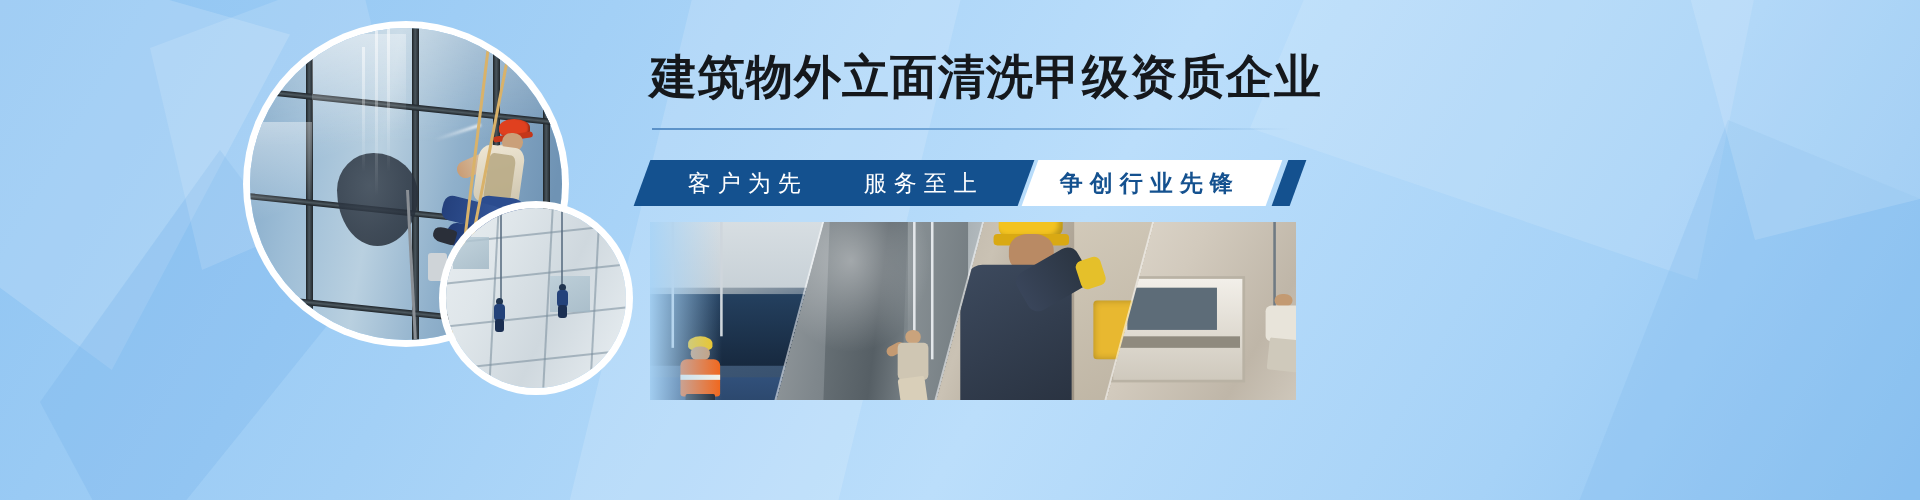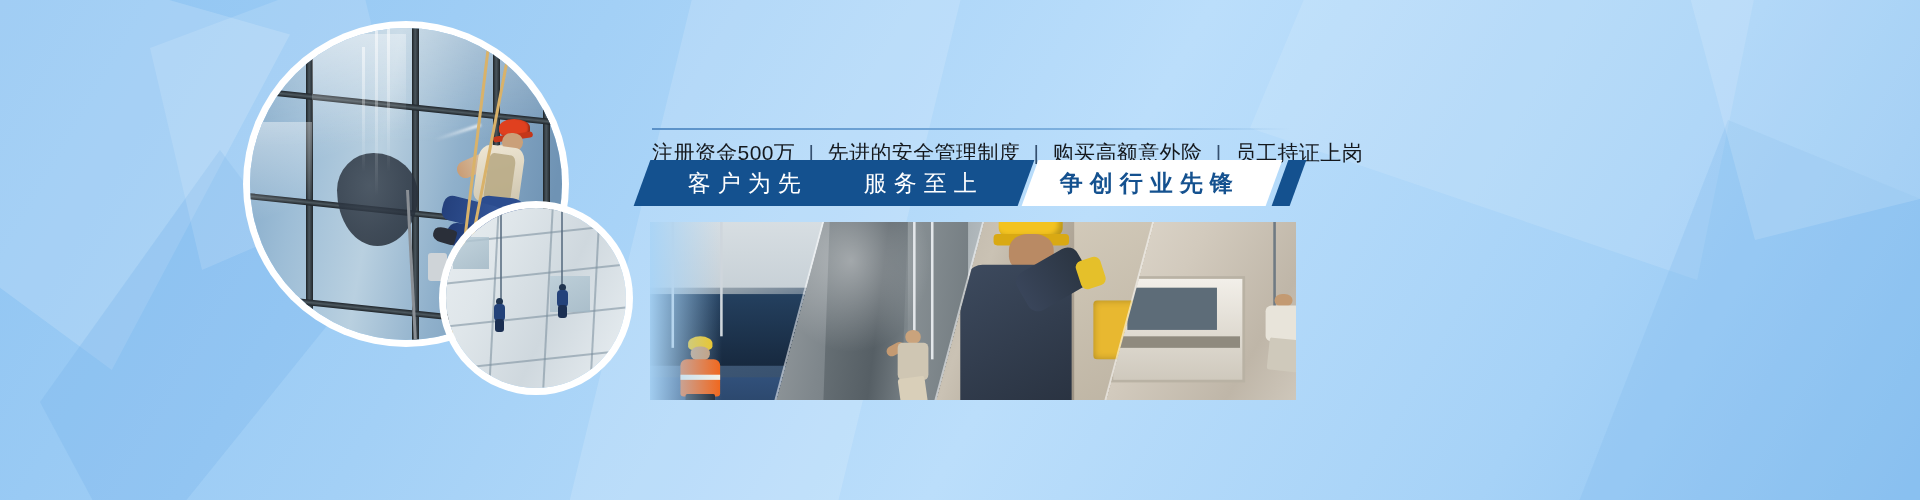--- a/index.html
+++ b/index.html
@@ -291,32 +291,24 @@
       <div class="w2" style="left:61%;top:42%;">
         <div class="h"></div>
         <div class="b"></div>
         <div class="l"></div>
       </div>
     </div>
   </div>
 
   <div class="content">
 
+    <div class="headline">建筑物外立面清洗甲级资质企业</div>
 
     <div class="rule"></div>
 
-    <div class="subline">
-      <span>注册资金500万</span>
-      <span class="sep">|</span>
-      <span>先进的安全管理制度</span>
-      <span class="sep">|</span>
-      <span>购买高额意外险</span>
-      <span class="sep">|</span>
-      <span>员工持证上岗</span>
-    </div>
 
     <div class="slogan">
       <div class="slogan-navy">
         <span>客户为先</span>
         <span>服务至上</span>
       </div>
       <div class="slogan-white">
         <span>争创行业先锋</span>
       </div>
       <div class="slogan-tail"></div>

